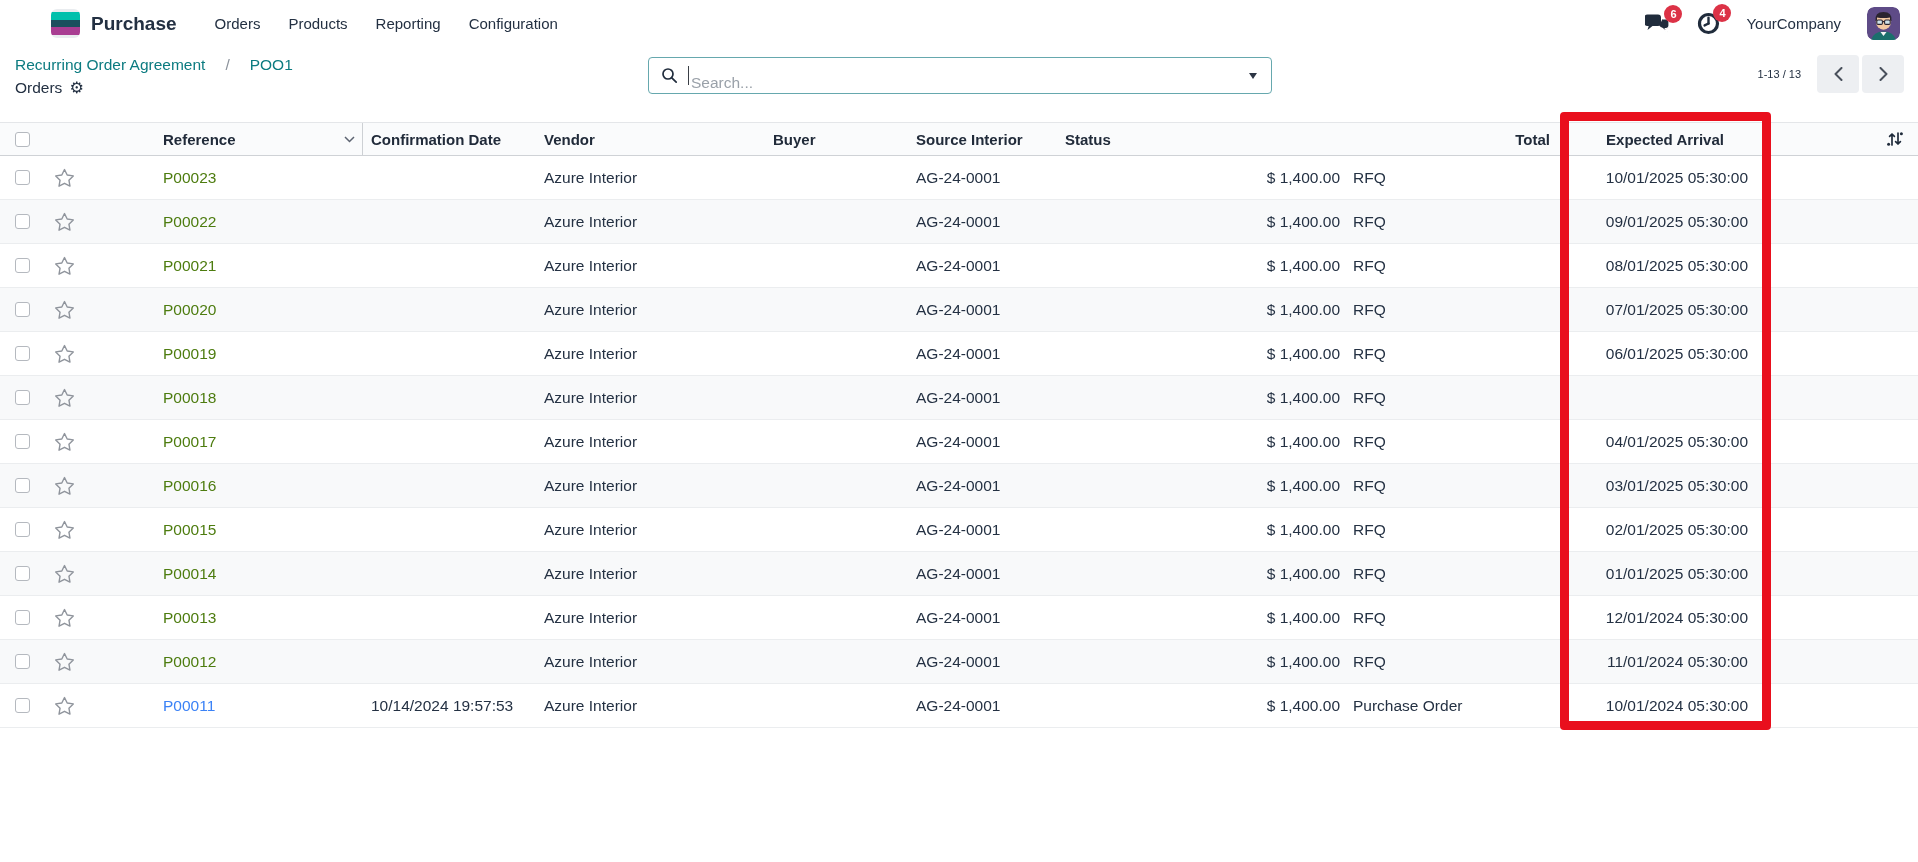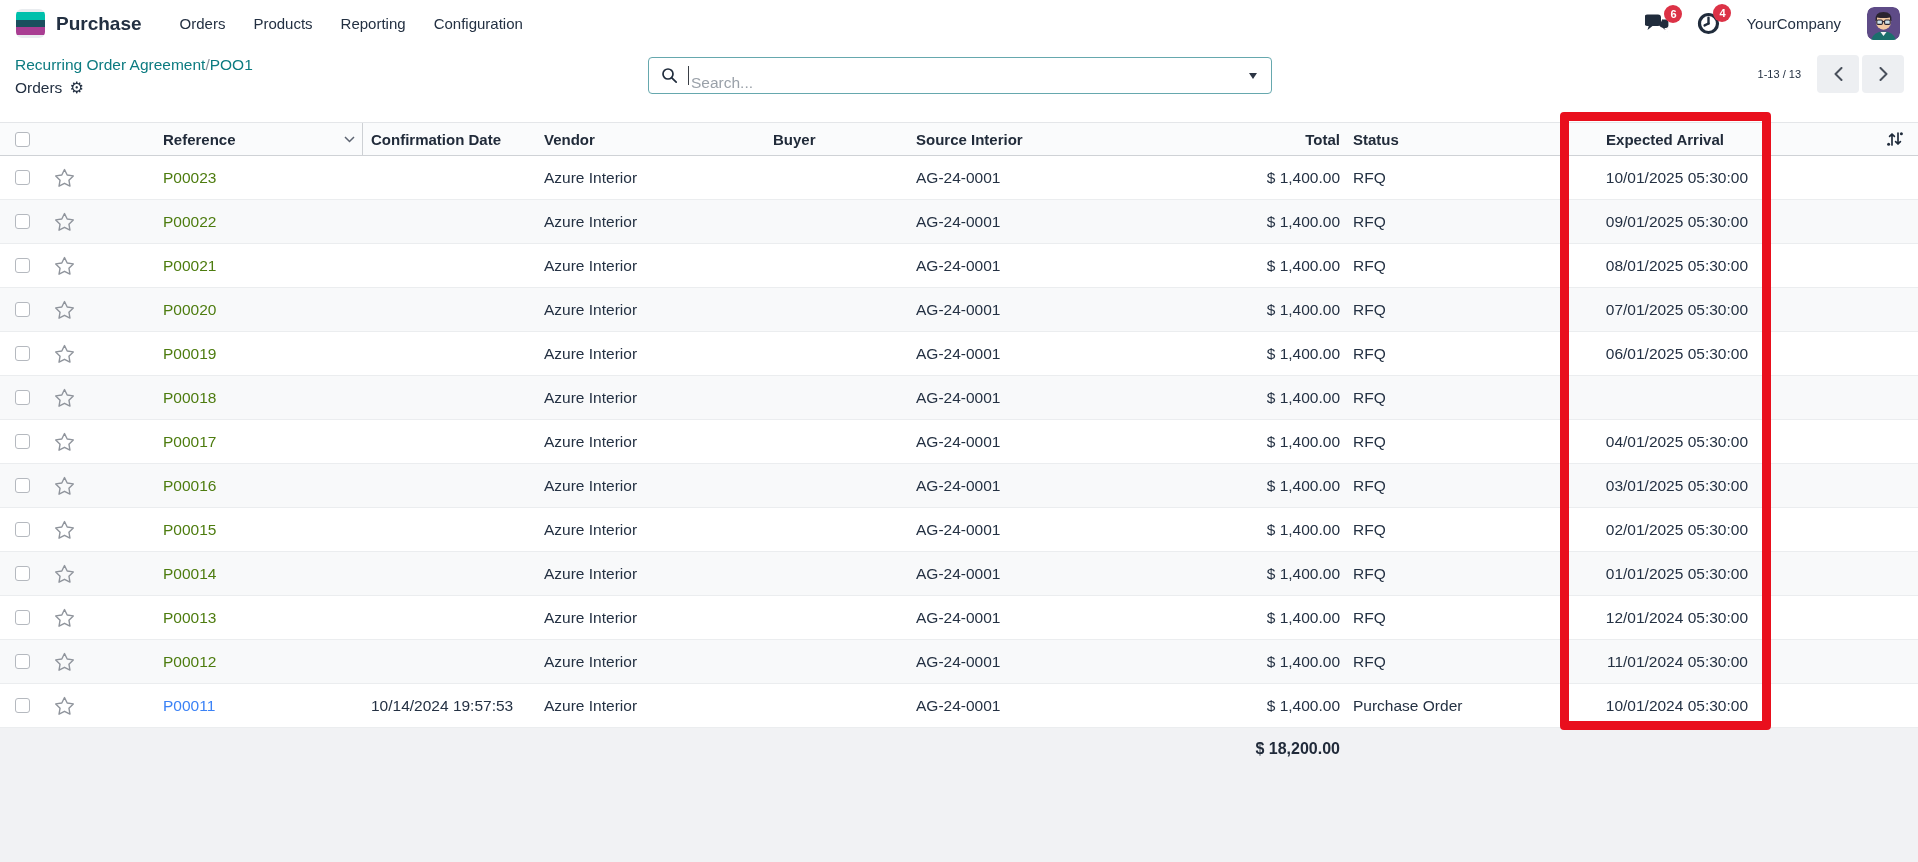--- a/index.html
+++ b/index.html
@@ -3,42 +3,42 @@
 <meta charset="utf-8">
 <style>
   * { box-sizing: border-box; margin: 0; padding: 0; }
   html, body { background: #fff; }
   body { font-family: "Liberation Sans", "DejaVu Sans", sans-serif; color: #243143; }
   .viewport { position: relative; width: 1918px; height: 862px; background: #fff; overflow: hidden; }
 
   
   .navbar { position: absolute; top: 0; left: 0; right: 0; height: 47px;
             display: flex; align-items: center; padding: 0 16px; background: #fff; }
-  .brand { display: flex; align-items: center; gap: 11px; margin-right: 24px; cursor: pointer; }
+  .brand { display: flex; align-items: center; gap: 11px; margin-right: 24px; cursor: pointer; margin-left: 35px; }
   .app-icon { width: 29px; height: 29px; border-radius: 6px;
       background: linear-gradient(to bottom,
         #e9ecef 0%, #e9ecef 9%,
         #00c0ac 9%, #00c0ac 37%,
         #1b4f5e 37%, #1b4f5e 63%,
         #a93d92 63%, #a93d92 91%,
         #e9ecef 91%, #e9ecef 100%); }
   .brand-name { font-size: 19px; font-weight: 700; color: #233042; }
   .nav-items { display: flex; align-items: center; }
   .nav-item { font-size: 15px; color: #233042; padding: 6px 14px; cursor: pointer; border-radius: 4px; }
   .navbar-right { margin-left: auto; display: flex; align-items: center; gap: 26px; padding-right: 2px; }
   .icon-btn { position: relative; display: flex; align-items: center; cursor: pointer; }
   .badge { position: absolute; top: -8px; right: -11px; min-width: 18px; height: 18px;
            background: #dc3246; color: #fff; border-radius: 9px; font-size: 11px; font-weight: 700;
            display: flex; align-items: center; justify-content: center; padding: 0 4px; }
   .company-name { font-size: 15px; color: #233042; cursor: pointer; }
   .avatar { width: 33px; height: 33px; border-radius: 7px; overflow: hidden; cursor: pointer; }
 
   
   .controls { position: absolute; top: 47px; left: 0; right: 0; height: 75px; background: #fff; }
-  .breadcrumb { position: absolute; left: 15px; top: 9px; font-size: 15.5px; display: flex; gap: 0; align-items: baseline; }
+  .breadcrumb { position: absolute; left: 15px; top: 9px; font-size: 15.5px; display: flex; gap: 20px; align-items: baseline; }
   .bc-link { color: #0c7b80; font-weight: 500; cursor: pointer; }
   .bc-sep { color: #8b929b; }
   .page-title { position: absolute; left: 15px; top: 32px; font-size: 15.5px; color: #233042;
                 display: flex; align-items: center; gap: 7px; }
   .gear { font-family: "DejaVu Sans", sans-serif; font-size: 16px; color: #233042; cursor: pointer; line-height: 1; }
 
   .searchbox { position: absolute; left: 648px; top: 10px; width: 624px; height: 37px;
                border: 1px solid #66a8ae; border-radius: 4px; background: #fff;
                display: flex; align-items: center; padding: 0 12px; }
   .search-caret-bar { width: 1px; height: 19px; background: #3a3f46; margin: 0 2px 0 10px; }
@@ -189,22 +189,22 @@
       <div class="cell c-ref">
         <span>Reference</span>
         <svg width="11" height="7" viewBox="0 0 11 7">
           <polyline points="1,1 5.5,5.5 10,1" fill="none" stroke="#5d6471" stroke-width="1.5"></polyline>
         </svg>
       </div>
       <div class="cell c-conf">Confirmation Date</div>
       <div class="cell c-vendor">Vendor</div>
       <div class="cell c-buyer">Buyer</div>
       <div class="cell c-source">Source Interior</div>
+      <div class="cell c-status">Status</div>
       <div class="cell c-total">Total</div>
-      <div class="cell c-status">Status</div>
       <div class="cell c-expected">Expected Arrival</div>
       <div class="cell c-filler">
         <svg width="18" height="18" viewBox="0 0 18 18">
           <path d="M6 15 V4 M3.6 6.4 L6 4 L8.4 6.4" fill="none" stroke="#202c3c" stroke-width="1.7" stroke-linecap="round" stroke-linejoin="round"></path>
           <path d="M12 3 V14 M9.6 11.6 L12 14 L14.4 11.6" fill="none" stroke="#202c3c" stroke-width="1.7" stroke-linecap="round" stroke-linejoin="round"></path>
           <circle cx="2.6" cy="14.2" r="1.5" fill="#202c3c"></circle>
           <circle cx="15.4" cy="3.8" r="1.5" fill="#202c3c"></circle>
         </svg>
       </div>
     </div>
@@ -489,19 +489,16 @@
       <div class="cell c-buyer"></div>
       <div class="cell c-source">AG-24-0001</div>
       <div class="cell c-total">$ 1,400.00</div>
       <div class="cell c-status">Purchase Order</div>
       <div class="cell c-expected">10/01/2024 05:30:00</div>
       <div class="cell c-filler"></div>
     </div>
   </div>
   </div>
 
-  <div class="below">
-    <div class="footer-total">$ 18,200.00</div>
-  </div>
 
   <div class="highlight-rect"></div>
 
 </div>
 
 </body></html>

